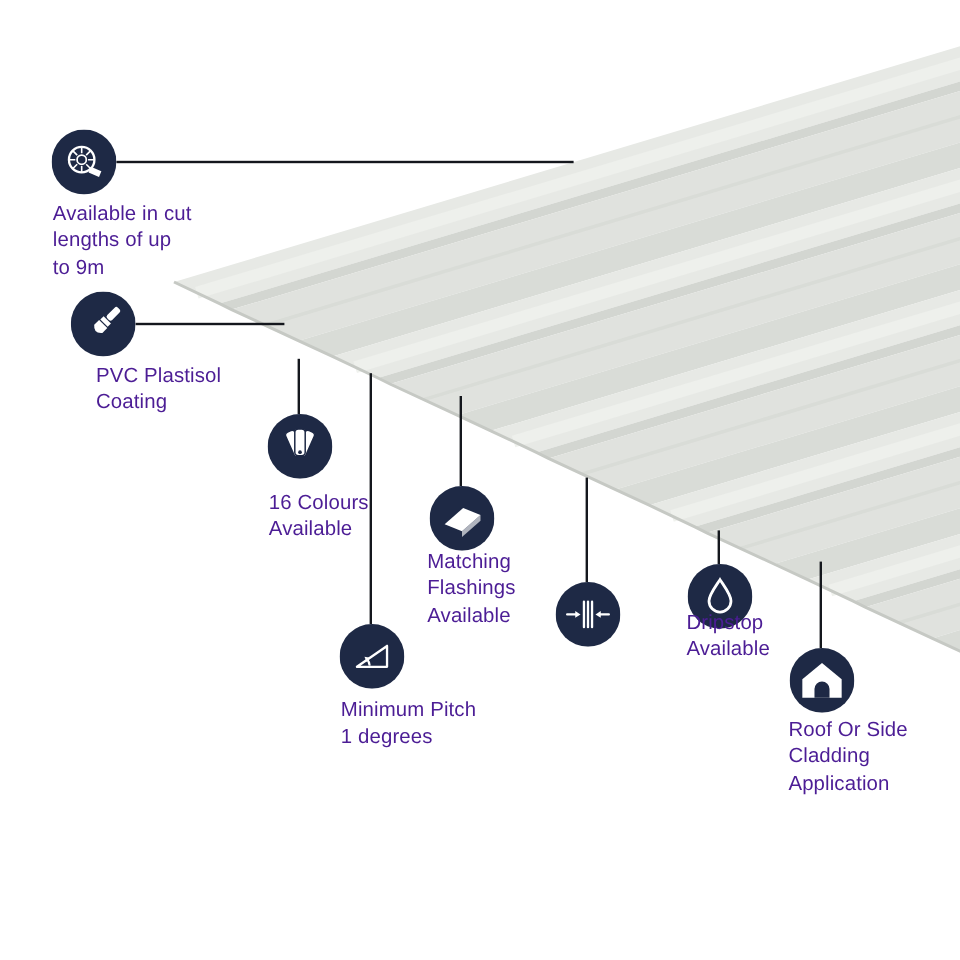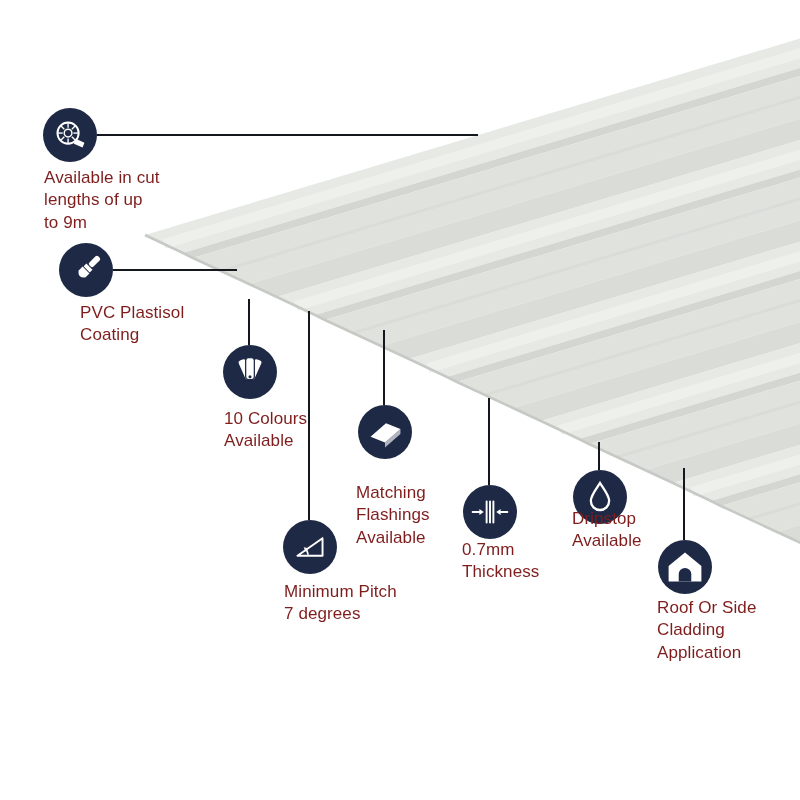--- a/index.html
+++ b/index.html
@@ -11,21 +11,21 @@
   .stage{position:absolute;left:0;top:0;width:800px;height:800px;}
   .sheet-svg{position:absolute;left:0;top:0;z-index:0;}
   .connector{position:absolute;background:#14171d;z-index:1;}
   .icon-badge{
     position:absolute;width:54px;height:54px;z-index:2;
   }
   .icon-badge svg{display:block;}
   .feature-label{
     position:absolute;z-index:2;
     font-size:17px;line-height:1.32;font-weight:500;
-    color:#7f1d1d;white-space:pre-line;letter-spacing:.1px;
+    color:#4c1d95;white-space:pre-line;letter-spacing:.1px;
   }
   
   .f1-line{left:97px;top:134px;width:381px;height:2px;}
   .f2-line{left:113px;top:269px;width:124px;height:2px;}
   .f3-line{left:248px;top:299px;width:2px;height:46px;}
   .f4-line{left:383px;top:330px;width:2px;height:75px;}
   .f5-line{left:308px;top:311px;width:2px;height:209px;}
   .f6-line{left:488px;top:398px;width:2px;height:87px;}
   .f7-line{left:598px;top:442px;width:2px;height:28px;}
   .f8-line{left:683px;top:468px;width:2px;height:72px;}
@@ -35,21 +35,21 @@
   .f3-icon{left:223px;top:345px;}
   .f4-icon{left:358px;top:405px;}
   .f5-icon{left:283px;top:520px;}
   .f6-icon{left:463px;top:485px;}
   .f7-icon{left:573px;top:470px;}
   .f8-icon{left:658px;top:540px;}
 
   .f1-text{left:44px;top:167px;}
   .f2-text{left:80px;top:302px;}
   .f3-text{left:224px;top:408px;}
-  .f4-text{left:356px;top:482px;}
+  .f4-text{left:356px;top:457px;}
   .f5-text{left:284px;top:581px;}
   .f6-text{left:462px;top:539px;}
   .f7-text{left:572px;top:508px;}
   .f8-text{left:657px;top:597px;}
 </style>
 </head>
 <body>
 
 <div class="stage">
 
@@ -147,21 +147,21 @@
     <svg viewBox="0 0 56 56" width="54" height="54">
       <circle cx="28" cy="28" r="28" fill="#1e2945"></circle>
       <g fill="#fff" stroke="#1e2945" stroke-width="1.3">
         <rect x="23.5" y="13" width="9" height="23" rx="3" transform="rotate(-24 28 36)"></rect>
         <rect x="23.5" y="13" width="9" height="23" rx="3" transform="rotate(24 28 36)"></rect>
         <rect x="23.5" y="13" width="9" height="23" rx="3"></rect>
       </g>
       <circle cx="28" cy="33" r="1.6" fill="#1e2945"></circle>
     </svg>
   </span>
-  <div class="feature-label f3-text">10 Colours
+  <div class="feature-label f3-text">16 Colours
 Available</div>
 
   <span class="icon-badge f4-icon">
     <svg viewBox="0 0 56 56" width="54" height="54">
       <circle cx="28" cy="28" r="28" fill="#1e2945"></circle>
       <path d="M13 33 L29 19 L44 25 L28 39 Z" fill="#fff"></path>
       <path d="M28 39 L44 25 L44 30 L28 44 Z" fill="#fff" opacity="0.65"></path>
     </svg>
   </span>
   <div class="feature-label f4-text">Matching
@@ -170,38 +170,36 @@
 
   <span class="icon-badge f5-icon">
     <svg viewBox="0 0 56 56" width="54" height="54">
       <circle cx="28" cy="28" r="28" fill="#1e2945"></circle>
       <path d="M15 37 H41 M41 37 V19 M15 37 L41 19" stroke="#fff" stroke-width="2" fill="none" stroke-linecap="round"></path>
       <path d="M26 36 A 11 11 0 0 0 23.5 30" stroke="#fff" stroke-width="1.8" fill="none"></path>
       <path d="M21.5 28.2 l5 1 l-3.2 3.6 z" fill="#fff"></path>
     </svg>
   </span>
   <div class="feature-label f5-text">Minimum Pitch
-7 degrees</div>
+1 degrees</div>
 
   <span class="icon-badge f6-icon">
     <svg viewBox="0 0 56 56" width="54" height="54">
       <circle cx="28" cy="28" r="28" fill="#1e2945"></circle>
       <g stroke="#fff" stroke-width="2" stroke-linecap="round">
         <line x1="24.5" y1="17" x2="24.5" y2="39"></line>
         <line x1="28" y1="17" x2="28" y2="39"></line>
         <line x1="31.5" y1="17" x2="31.5" y2="39"></line>
         <line x1="10" y1="28" x2="17.5" y2="28"></line>
         <line x1="46" y1="28" x2="38.5" y2="28"></line>
       </g>
       <path d="M21.5 28 l-4.5 -3 v6 z" fill="#fff"></path>
       <path d="M34.5 28 l4.5 -3 v6 z" fill="#fff"></path>
     </svg>
   </span>
-  <div class="feature-label f6-text">0.7mm
-Thickness</div>
 
   <span class="icon-badge f7-icon">
     <svg viewBox="0 0 56 56" width="54" height="54">
       <circle cx="28" cy="28" r="28" fill="#1e2945"></circle>
       <path d="M28 13.5 C 24.5 19 18.5 26.5 18.5 32 a9.5 9.5 0 0 0 19 0 C 37.5 26.5 31.5 19 28 13.5 Z" fill="none" stroke="#fff" stroke-width="2.4"></path>
     </svg>
   </span>
   <div class="feature-label f7-text">Dripstop
 Available</div>
 

